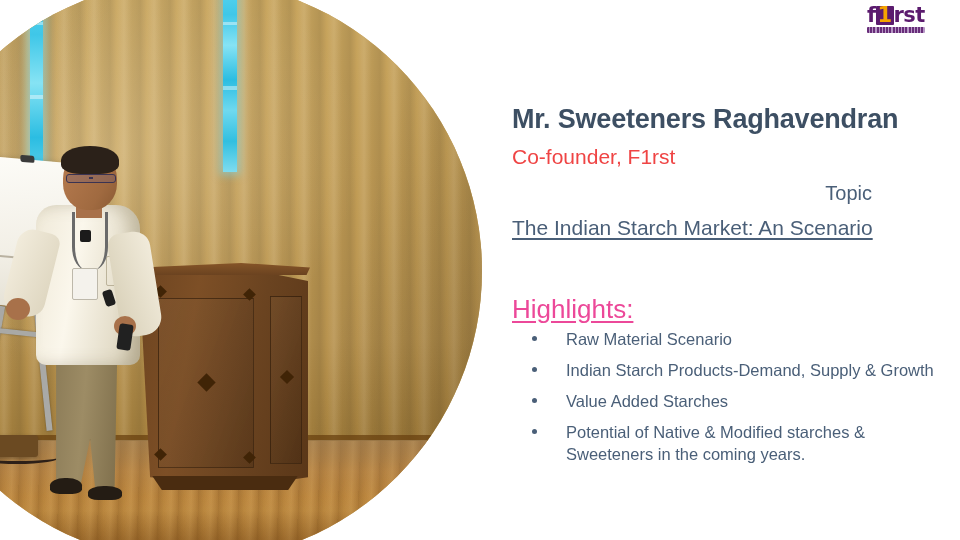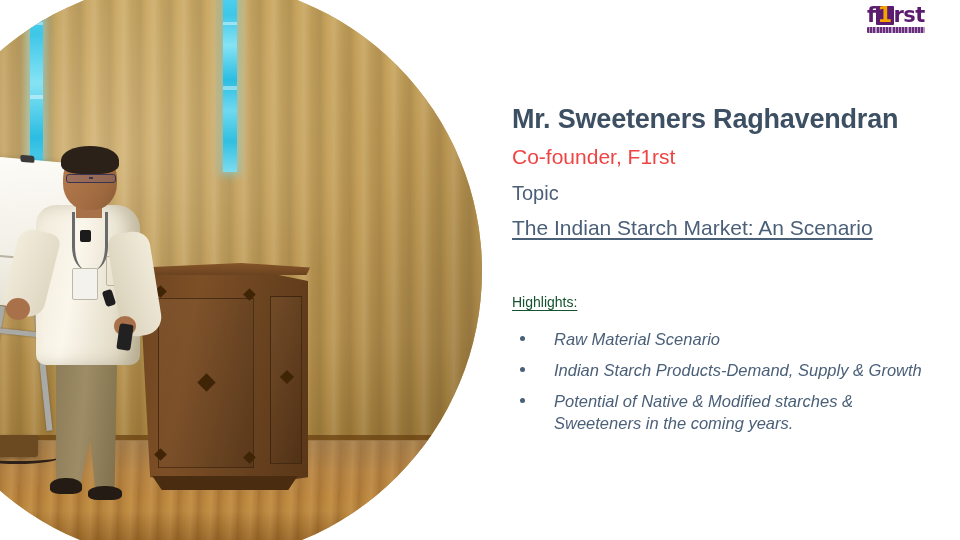--- a/index.html
+++ b/index.html
@@ -338,50 +338,49 @@
     position: absolute;
     left: 0; top: 145px;
     font-size: 21px;
     color: #ef4444;
   }
 
   .topic-label {
     position: absolute;
     left: 0; top: 182px;
     width: 360px;
-    text-align: left;
+    text-align: right;
     font-size: 20px;
     color: #4a5f78;
   }
 
   .topic-title {
     position: absolute;
     left: 0; top: 216px;
     font-size: 21px;
     color: #4a5f78;
     text-decoration: underline;
     text-underline-offset: 3px;
     white-space: nowrap;
   }
 
   .highlights-label {
     position: absolute;
     left: 0; top: 294px;
-    font-size: 14px;
-    color: #14532d;
+    font-size: 26px;
+    color: #ec4899;
     text-decoration: underline;
     text-underline-offset: 3px;
   }
 
   .bullets {
     position: absolute;
-    left: 4px; top: 328px;
+    left: 16px; top: 328px;
     width: 420px;
     list-style: none;
-    font-style: italic;
   }
 
   .bullets li {
     position: relative;
     padding-left: 38px;
     font-size: 16.5px;
     line-height: 22px;
     color: #4a5f78;
     margin-bottom: 9px;
   }
@@ -506,20 +505,21 @@
 
     <div class="topic-label">Topic</div>
 
     <div class="topic-title">The Indian Starch Market: An Scenario</div>
 
     <div class="highlights-label">Highlights:</div>
 
     <ul class="bullets">
       <li>Raw Material Scenario</li>
       <li>Indian Starch Products-Demand, Supply &amp; Growth</li>
+      <li>Value Added Starches</li>
       <li>Potential of Native &amp; Modified starches &amp; Sweeteners in the coming years.</li>
     </ul>
 
   </div>
 
   <div class="logo">
     <div class="logo-word"><span>f</span><span class="logo-one">1</span><span>rst</span></div>
     <div class="logo-tagline"></div>
   </div>
 

